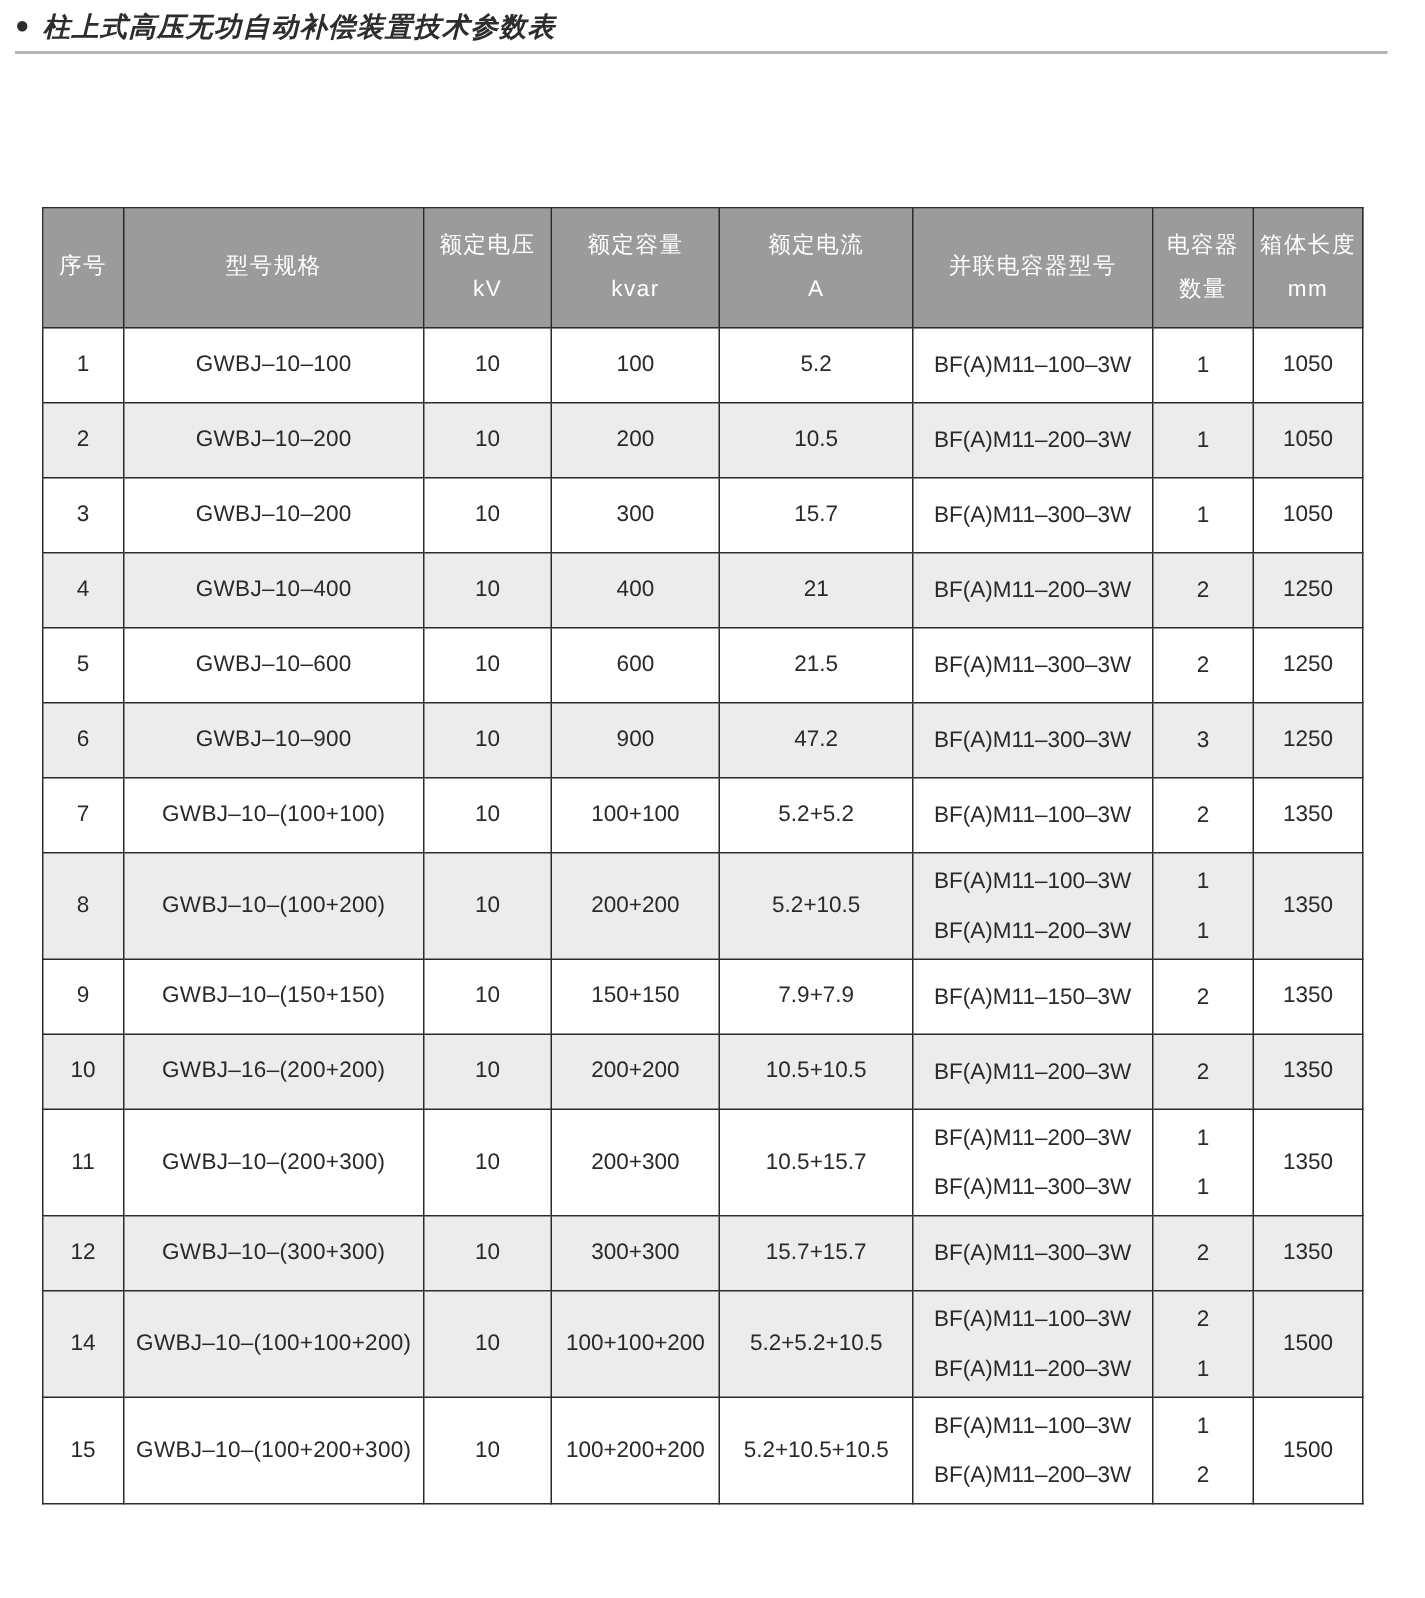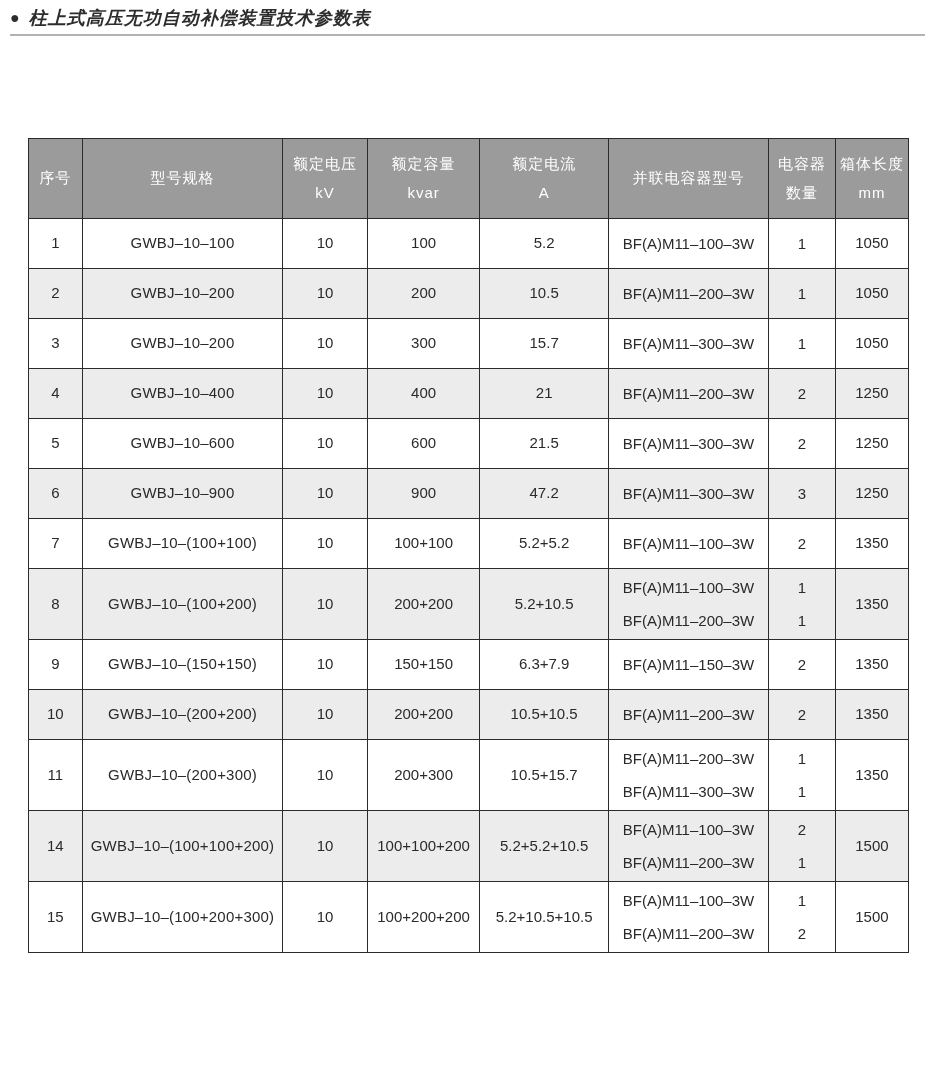--- a/index.html
+++ b/index.html
@@ -258,32 +258,32 @@
           <div class="stack-line">1</div>
           <div class="stack-line">1</div>
         </td>
         <td>1350</td>
       </tr>
       <tr class="single">
         <td class="cell-index">9</td>
         <td class="cell-model">GWBJ–10–(150+150)</td>
         <td class="cell-voltage">10</td>
         <td class="cell-capacity">150+150</td>
-        <td class="cell-current">6.3+7.9</td>
+        <td class="cell-current">7.9+7.9</td>
         <td>
           <div class="stack-line">BF(A)M11–150–3W</div>
         </td>
         <td>
           <div class="stack-line">2</div>
         </td>
         <td>1350</td>
       </tr>
       <tr class="single alt">
         <td class="cell-index">10</td>
-        <td class="cell-model">GWBJ–10–(200+200)</td>
+        <td class="cell-model">GWBJ–16–(200+200)</td>
         <td class="cell-voltage">10</td>
         <td class="cell-capacity">200+200</td>
         <td class="cell-current">10.5+10.5</td>
         <td>
           <div class="stack-line">BF(A)M11–200–3W</div>
         </td>
         <td>
           <div class="stack-line">2</div>
         </td>
         <td>1350</td>
@@ -294,20 +294,34 @@
         <td class="cell-voltage">10</td>
         <td class="cell-capacity">200+300</td>
         <td class="cell-current">10.5+15.7</td>
         <td>
           <div class="stack-line">BF(A)M11–200–3W</div>
           <div class="stack-line">BF(A)M11–300–3W</div>
         </td>
         <td>
           <div class="stack-line">1</div>
           <div class="stack-line">1</div>
+        </td>
+        <td>1350</td>
+      </tr>
+      <tr class="single alt">
+        <td class="cell-index">12</td>
+        <td class="cell-model">GWBJ–10–(300+300)</td>
+        <td class="cell-voltage">10</td>
+        <td class="cell-capacity">300+300</td>
+        <td class="cell-current">15.7+15.7</td>
+        <td>
+          <div class="stack-line">BF(A)M11–300–3W</div>
+        </td>
+        <td>
+          <div class="stack-line">2</div>
         </td>
         <td>1350</td>
       </tr>
       <tr class="double alt">
         <td class="cell-index">14</td>
         <td class="cell-model">GWBJ–10–(100+100+200)</td>
         <td class="cell-voltage">10</td>
         <td class="cell-capacity">100+100+200</td>
         <td class="cell-current">5.2+5.2+10.5</td>
         <td>

